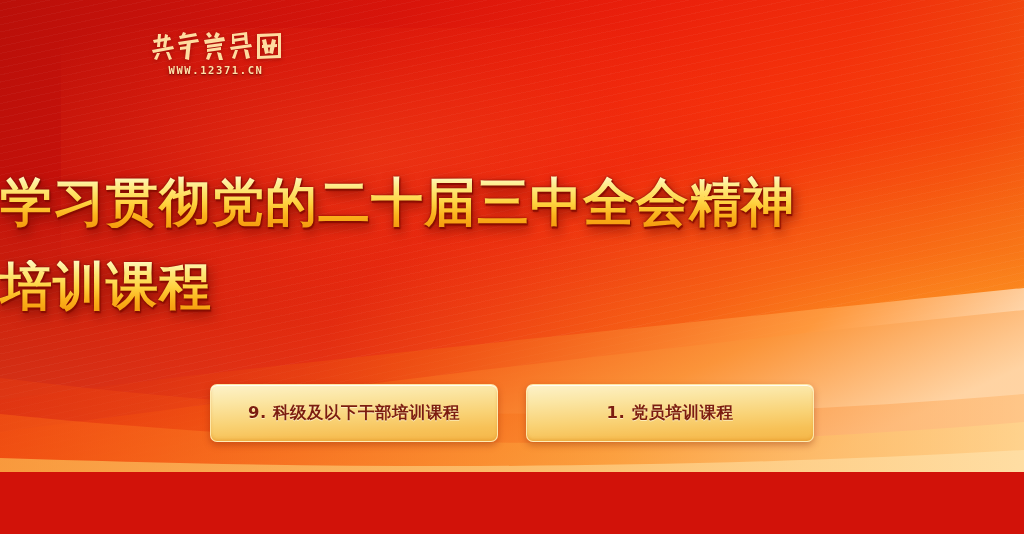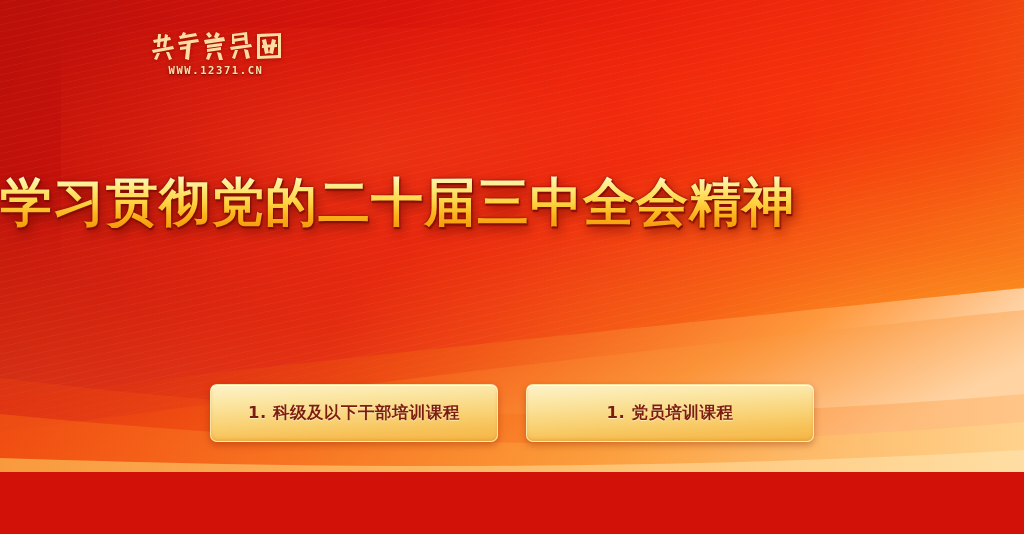--- a/index.html
+++ b/index.html
@@ -198,24 +198,25 @@
         <path d="M112,9 L116,8 L119,22 L115,23 Z"></path>
         <path d="M122,8 L126,9 L123,23 L119,22 Z"></path>
         <path d="M112,14 L127,13 L127,16 L112,17 Z"></path>
       </g>
     </svg>
     <div class="logo-url">WWW.12371.CN</div>
   </div>
 
   <div class="headline">
     <span class="headline-line">学习贯彻党的二十届三中全会精神</span>
+    <span class="headline-line second">培训课程</span>
   </div>
 
   <div class="button-row">
     <div class="course-button">
-      <span class="course-button-label">1. 科级及以下干部培训课程</span>
+      <span class="course-button-label">9. 科级及以下干部培训课程</span>
     </div>
     <div class="course-button">
       <span class="course-button-label">1. 党员培训课程</span>
     </div>
   </div>
 
 </div>
 
 </body></html>

